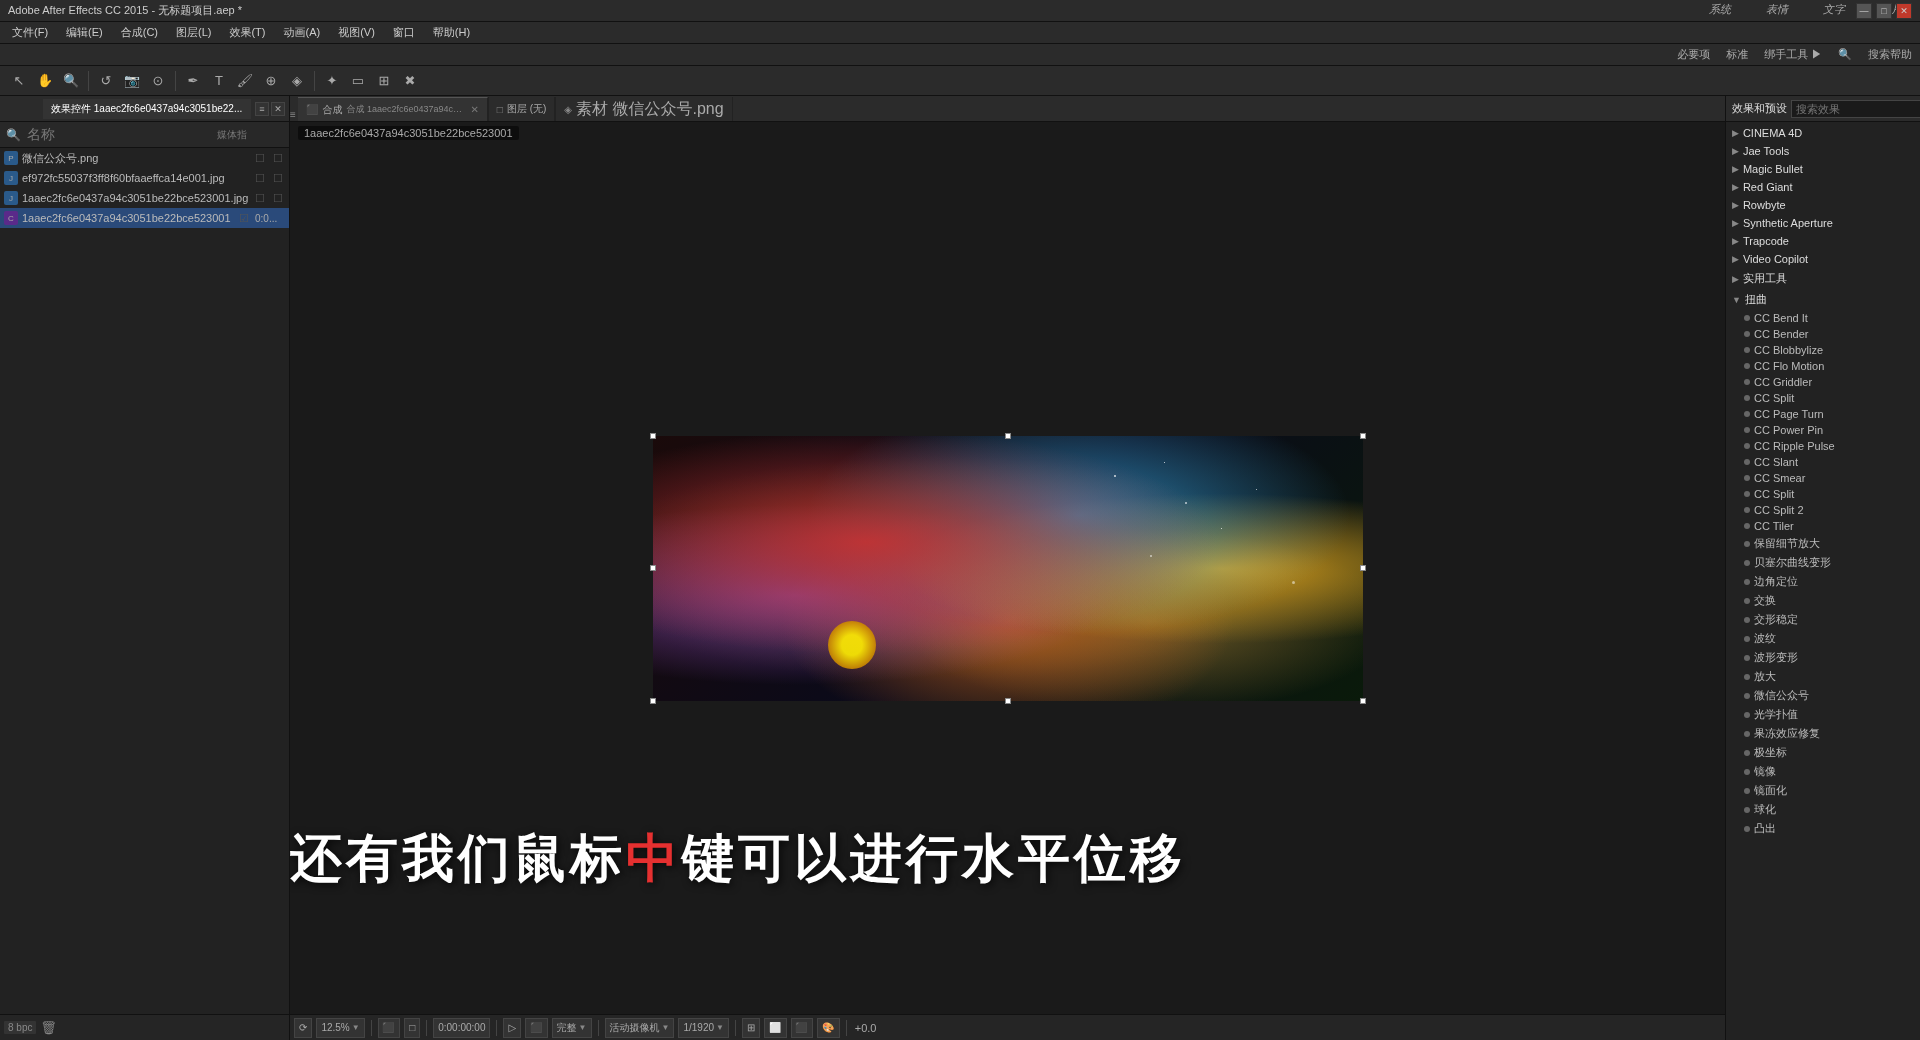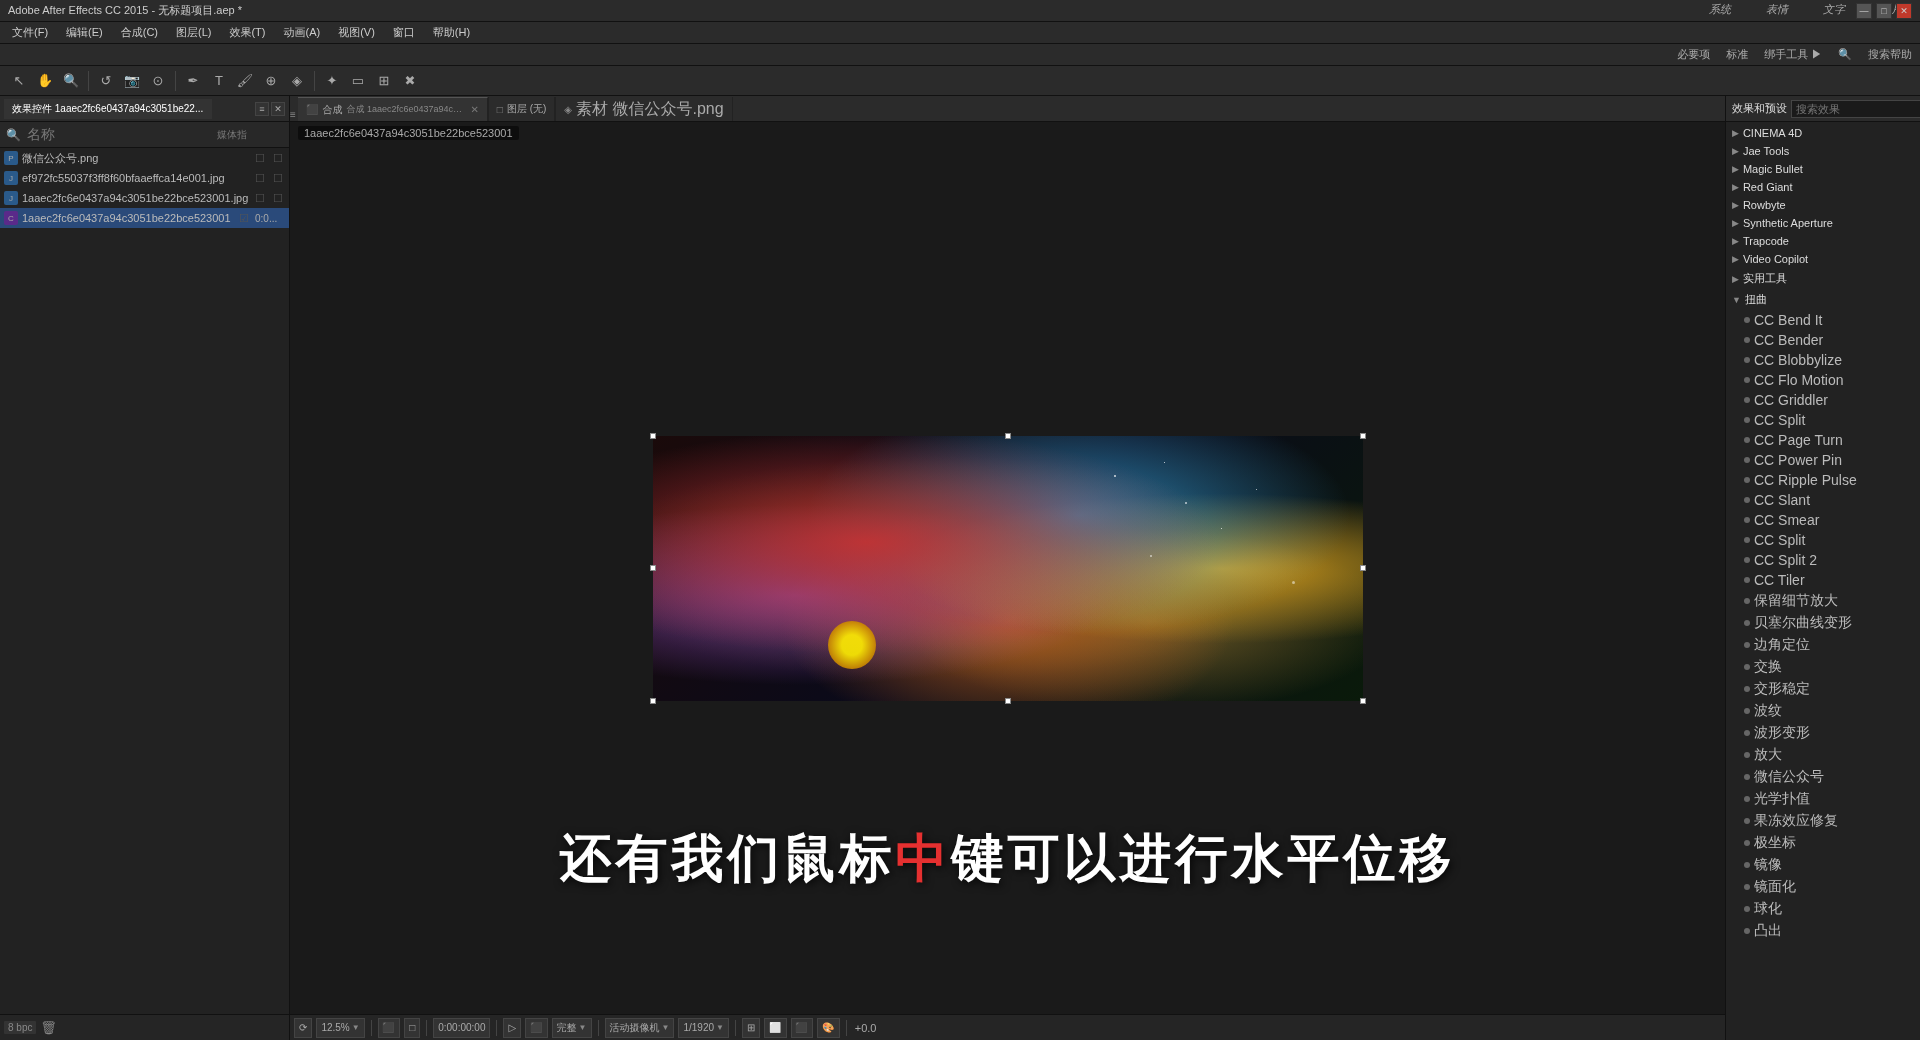--- a/index.html
+++ b/index.html
@@ -298,21 +298,20 @@
     }
     .vc-sep { width: 1px; height: 16px; background: #444; margin: 0 2px; }
     .vc-text { font-size: 11px; color: #aaa; padding: 0 2px; }
     .dropdown-arrow { font-size: 8px; color: #888; }
 
     
     #subtitle {
       position: absolute;
       bottom: 120px;
       left: 0; right: 0;
-      text-align: center;
       font-size: 52px;
       font-weight: bold;
       color: #fff;
       letter-spacing: 4px;
       text-shadow: 2px 2px 8px rgba(0,0,0,0.8);
       pointer-events: none;
       z-index: 10;
     }
     #subtitle .highlight { color: #e53030; }
 
@@ -355,21 +354,21 @@
       font-size: 11px;
       color: #ddd;
       cursor: pointer;
       display: flex;
       align-items: center;
       gap: 4px;
     }
     .effect-category .arrow { color: #888; font-size: 9px; }
     .effect-item {
       padding: 2px 6px 2px 18px;
-      font-size: 14px;
+      font-size: 11px;
       color: #bbb;
       cursor: pointer;
       display: flex;
       align-items: center;
       gap: 4px;
     }
     .effect-dot {
       width: 6px; height: 6px;
       border-radius: 50%;
       background: #666;
@@ -437,21 +436,21 @@
   <button class="tool-btn">✦</button>
   <button class="tool-btn">▭</button>
   <button class="tool-btn">⊞</button>
   <button class="tool-btn">✖</button>
 </div>
 
 <div id="main-layout">
 
   <div id="left-panel">
     <div id="left-panel-tabs">
-      <div class="panel-tab active" style="font-size:10px;white-space:nowrap;overflow:hidden;text-overflow:ellipsis;max-width:240px;">效果控件 1aaec2fc6e0437a94c3051be22...</div>
+      <div class="panel-tab active" style="font-size:10px;white-space:nowrap;overflow:hidden;text-overflow:ellipsis;max-width:240px;margin-left:39px;">效果控件 1aaec2fc6e0437a94c3051be22...</div>
       <div style="margin-left:auto;display:flex;gap:2px;">
         <div style="width:14px;height:14px;background:#333;border:1px solid #444;cursor:pointer;display:flex;align-items:center;justify-content:center;font-size:9px;color:#aaa;">≡</div>
         <div style="width:14px;height:14px;background:#333;border:1px solid #444;cursor:pointer;display:flex;align-items:center;justify-content:center;font-size:9px;color:#aaa;">✕</div>
       </div>
     </div>
     <div id="project-panel">
       <div id="project-header">
         <span>🔍</span>
         <span style="font-size:14px;color:#777;text-align:right;">名称</span>
         <span style="margin-left:auto;font-size:10px;color:#777;">媒体指</span>

